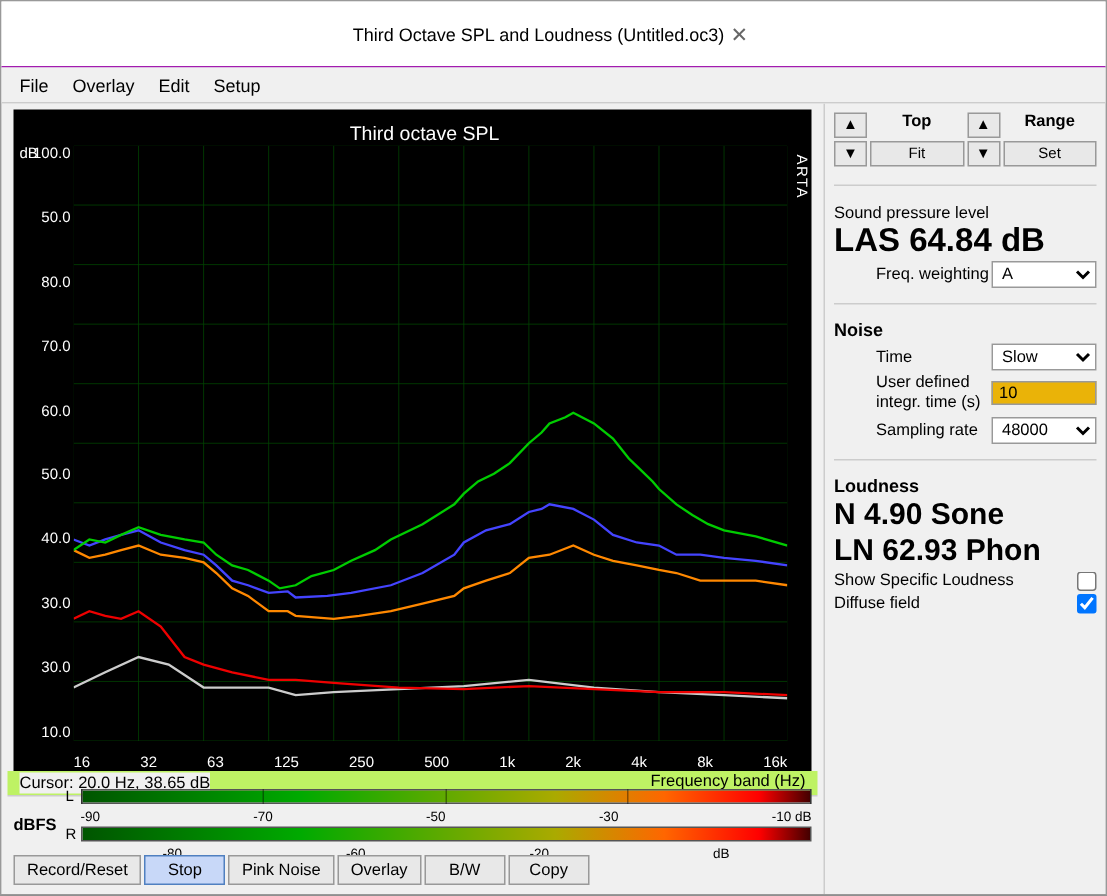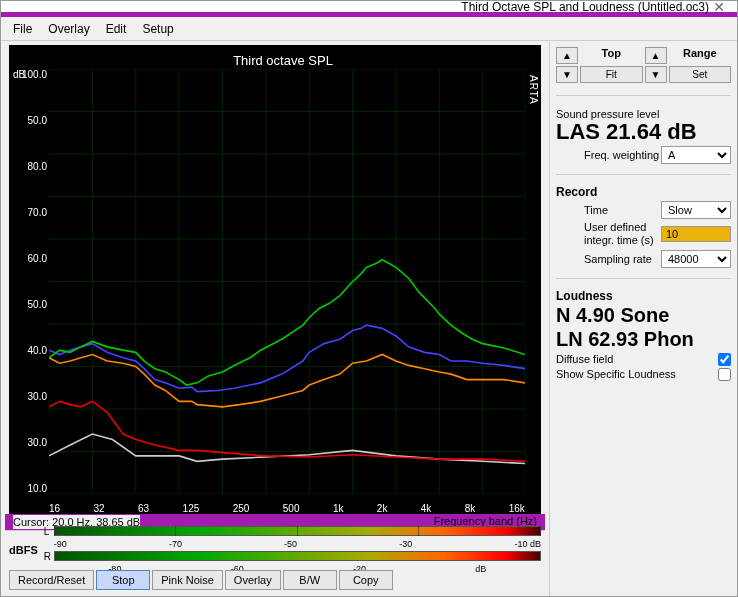--- a/index.html
+++ b/index.html
@@ -18,26 +18,26 @@
       width: 738px;
       height: 597px;
       background: #f0f0f0;
       border: 1px solid #999;
       display: flex;
       flex-direction: column;
       box-shadow: 2px 2px 8px rgba(0,0,0,0.3);
     }
     .title-bar {
       background: #fff;
-      border-bottom: 5px solid #a21caf;
-      display: flex;
-      align-items: center;
-      justify-content: flex-end;
+      border-bottom: 1px solid #a21caf;
+      display: flex;
+      align-items: center;
+      justify-content: center;
       padding: 4px 8px;
-      height: 16px;
+      height: 44px;
     }
     .title-bar-text {
       font-size: 12px;
       color: #000;
     }
     .close-btn {
       width: 20px;
       height: 20px;
       background: none;
       border: none;
@@ -371,21 +371,21 @@
           <span class="x-label">1k</span>
           <span class="x-label">2k</span>
           <span class="x-label">4k</span>
           <span class="x-label">8k</span>
           <span class="x-label">16k</span>
         </div>
 
         <div class="chart-arta-label" style="writing-mode:vertical-rl; font-size:10px; color:#fff; position:absolute; right:2px; top:30px; letter-spacing:1px;">ARTA</div>
       </div>
 
-      <div style="display:flex; justify-content:space-between; padding: 1px 8px; background:#a21caf;">
+      <div style="display:flex; justify-content:space-between; padding: 1px 8px; background:#bef264;">
         <span class="cursor-info" style="border-top:none; padding:1px 0;">Cursor:  20.0 Hz, 38.65 dB</span>
         <span style="font-size:11px;">Frequency band (Hz)</span>
       </div>
 
       <div class="dBFS-bar">
         <span class="dBFS-label">dBFS</span>
         <div class="level-meter">
 
           <div style="display:flex; align-items:center; gap:2px;">
             <span style="font-size:10px; width:8px; color:#000;">L</span>
@@ -446,35 +446,35 @@
         <button class="nav-btn">▼</button>
         <button class="btn" style="font-size:10px; padding:1px 12px;">Fit</button>
         <button class="nav-btn">▼</button>
         <button class="btn" style="font-size:10px; padding:1px 2px;">Set</button>
       </div>
 
       <div class="divider"></div>
 
       <div>
         <div class="section-label">Sound pressure level</div>
-        <div class="spl-value">LAS 21.64 dB</div>
+        <div class="spl-value">LAS 64.84 dB</div>
         <div class="row-field">
           <span class="field-label">Freq. weighting</span>
           <select class="field-select">
             <option>A</option>
             <option>C</option>
             <option>Z</option>
           </select>
         </div>
       </div>
 
       <div class="divider"></div>
 
       <div>
-        <div class="timing-label">Record</div>
+        <div class="timing-label">Noise</div>
         <div class="row-field">
           <span class="field-label">Time</span>
           <select class="field-select">
             <option>Slow</option>
             <option>Fast</option>
             <option>Impulse</option>
           </select>
         </div>
         <div class="row-field">
           <span class="field-label" style="max-width:90px; line-height:1.2;">User defined integr. time (s)</span>
@@ -490,23 +490,23 @@
         </div>
       </div>
 
       <div class="divider"></div>
 
       <div>
         <div class="loudness-label">Loudness</div>
         <div class="loudness-value">N 4.90 Sone</div>
         <div class="loudness-value">LN 62.93 Phon</div>
         <div class="checkbox-row">
+          <span class="checkbox-label">Show Specific Loudness</span>
+          <input type="checkbox" style="">
+        </div>
+        <div class="checkbox-row">
           <span class="checkbox-label">Diffuse field</span>
           <input type="checkbox" checked="" style="">
-        </div>
-        <div class="checkbox-row">
-          <span class="checkbox-label">Show Specific Loudness</span>
-          <input type="checkbox" style="">
         </div>
       </div>
     </div>
   </div>
 </div>
 
 </body></html>

